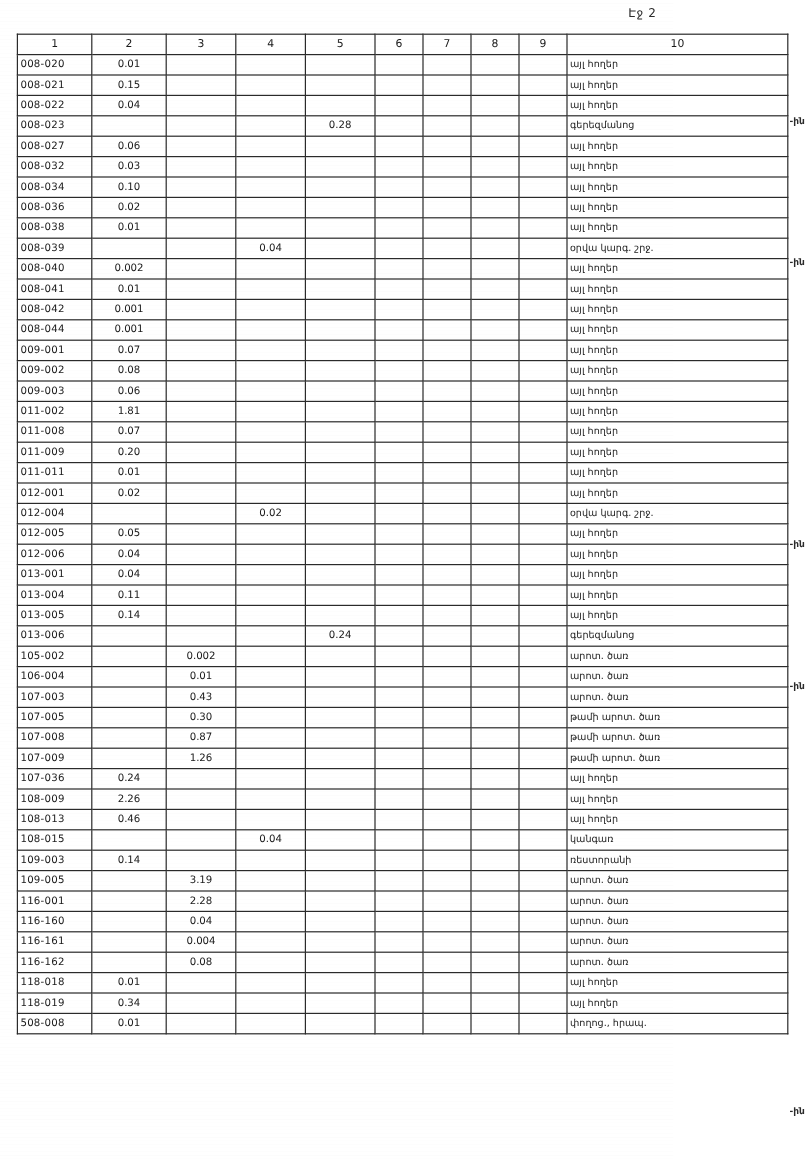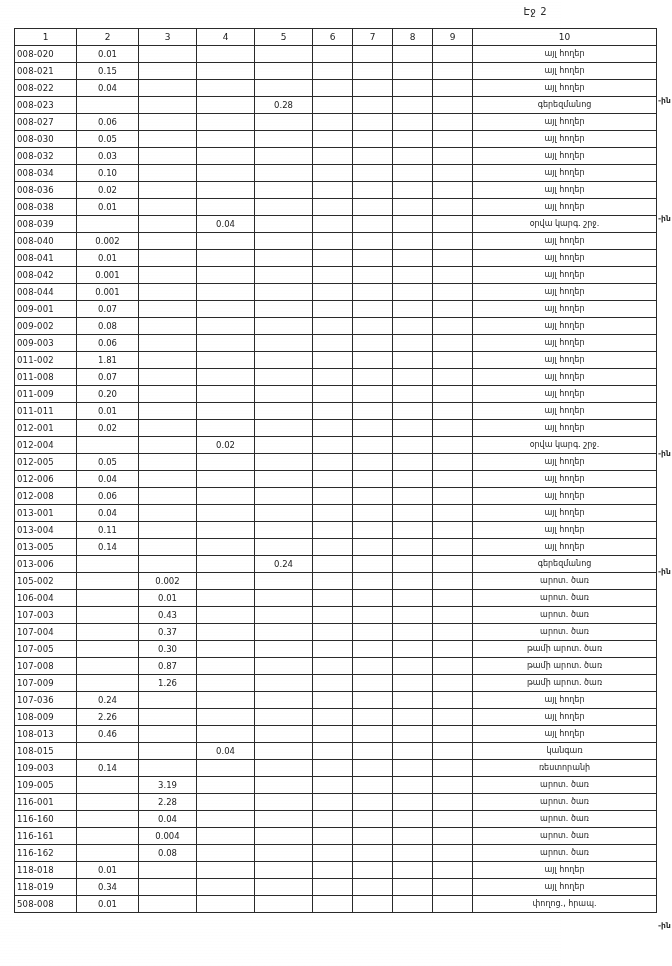--- a/index.html
+++ b/index.html
@@ -62,21 +62,21 @@
     font-family: "DejaVu Sans", sans-serif;
     font-size: 8.5px;
     letter-spacing: 0.2px;
   }
   td.c-num {
     text-align: center;
     font-family: "DejaVu Sans", sans-serif;
     font-size: 8.5px;
   }
   td.c-note {
-    text-align: center;
+    text-align: left;
     padding-left: 4px;
     font-family: "DejaVu Sans", sans-serif;
     font-size: 8px;
   }
   
   col.w-code  { width: 62px; }
   col.w-c2    { width: 62px; }
   col.w-c3    { width: 58px; }
   col.w-c4    { width: 58px; }
   col.w-c5    { width: 58px; }
@@ -199,32 +199,20 @@
           <td class="c-num"></td>
           <td class="c-num"></td>
           <td class="c-num"></td>
           <td class="c-num"></td>
           <td class="c-num"></td>
           <td class="c-num"></td>
           <td class="c-num"></td>
           <td class="c-note">այլ հողեր</td>
         </tr>
         <tr>
-          <td class="c-code">008-030</td>
-          <td class="c-num">0.05</td>
-          <td class="c-num"></td>
-          <td class="c-num"></td>
-          <td class="c-num"></td>
-          <td class="c-num"></td>
-          <td class="c-num"></td>
-          <td class="c-num"></td>
-          <td class="c-num"></td>
-          <td class="c-note">այլ հողեր</td>
-        </tr>
-        <tr>
           <td class="c-code">008-032</td>
           <td class="c-num">0.03</td>
           <td class="c-num"></td>
           <td class="c-num"></td>
           <td class="c-num"></td>
           <td class="c-num"></td>
           <td class="c-num"></td>
           <td class="c-num"></td>
           <td class="c-num"></td>
           <td class="c-note">այլ հողեր</td>
@@ -451,32 +439,20 @@
           <td class="c-num"></td>
           <td class="c-num"></td>
           <td class="c-num"></td>
           <td class="c-num"></td>
           <td class="c-num"></td>
           <td class="c-num"></td>
           <td class="c-num"></td>
           <td class="c-note">այլ հողեր</td>
         </tr>
         <tr>
-          <td class="c-code">012-008</td>
-          <td class="c-num">0.06</td>
-          <td class="c-num"></td>
-          <td class="c-num"></td>
-          <td class="c-num"></td>
-          <td class="c-num"></td>
-          <td class="c-num"></td>
-          <td class="c-num"></td>
-          <td class="c-num"></td>
-          <td class="c-note">այլ հողեր</td>
-        </tr>
-        <tr>
           <td class="c-code">013-001</td>
           <td class="c-num">0.04</td>
           <td class="c-num"></td>
           <td class="c-num"></td>
           <td class="c-num"></td>
           <td class="c-num"></td>
           <td class="c-num"></td>
           <td class="c-num"></td>
           <td class="c-num"></td>
           <td class="c-note">այլ հողեր</td>
@@ -538,32 +514,20 @@
           <td class="c-num"></td>
           <td class="c-num"></td>
           <td class="c-num"></td>
           <td class="c-num"></td>
           <td class="c-note">արոտ. ծառ</td>
         </tr>
         <tr>
           <td class="c-code">107-003</td>
           <td class="c-num"></td>
           <td class="c-num">0.43</td>
-          <td class="c-num"></td>
-          <td class="c-num"></td>
-          <td class="c-num"></td>
-          <td class="c-num"></td>
-          <td class="c-num"></td>
-          <td class="c-num"></td>
-          <td class="c-note">արոտ. ծառ</td>
-        </tr>
-        <tr>
-          <td class="c-code">107-004</td>
-          <td class="c-num"></td>
-          <td class="c-num">0.37</td>
           <td class="c-num"></td>
           <td class="c-num"></td>
           <td class="c-num"></td>
           <td class="c-num"></td>
           <td class="c-num"></td>
           <td class="c-num"></td>
           <td class="c-note">արոտ. ծառ</td>
         </tr>
         <tr>
           <td class="c-code">107-005</td>

